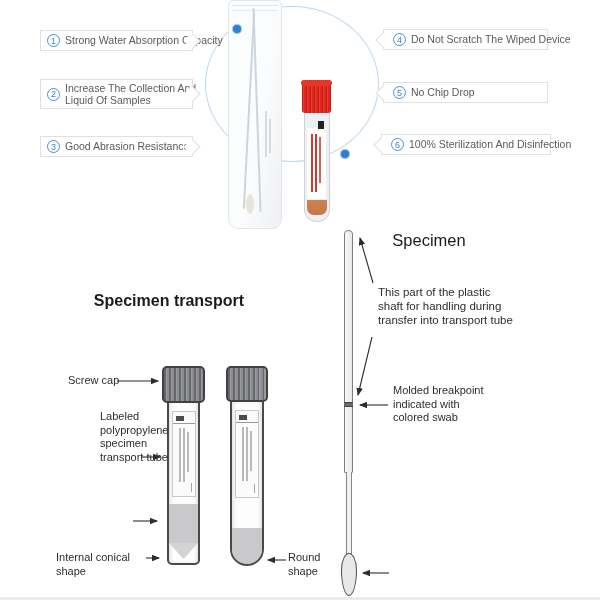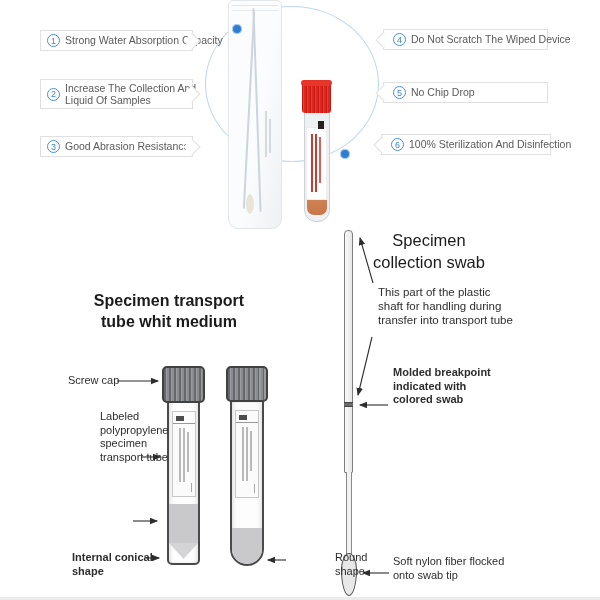--- a/index.html
+++ b/index.html
@@ -62,24 +62,24 @@
   
   .title{position:absolute;text-align:center;color:#1b1b1b;font-size:16px;line-height:21px;z-index:5;}
   .title .ln{display:block;}
   #tubeTitle{left:84px;top:290px;width:170px;font-weight:bold;}
   #swabTitle{left:366px;top:229px;width:126px;font-size:16.5px;line-height:22px;}
   .lab{position:absolute;font-size:11px;line-height:13.5px;color:#2d2d2d;z-index:5;}
   .lab .ln{display:block;white-space:nowrap;}
   #screwCapText{left:68px;top:374px;}
   #tubeLabelText{left:72px;top:410px;margin-left:28px;}
   #mediumText{left:72px;top:501px;}
-  #conicalText{left:72px;top:551px;font-weight:bold;}
-  #roundText{left:288px;top:551px;margin-left:47px;}
+  #conicalText{left:56px;top:551px;}
+  #roundText{left:288px;top:551px;}
   #shaftText{left:378px;top:285px;font-size:11.5px;line-height:14px;}
-  #breakpointText{left:393px;top:366px;font-weight:bold;}
+  #breakpointText{left:393px;top:384px;}
   #tipText{left:393px;top:555px;}
 
   
   .gcap{position:absolute;background:#8a8c8f;border:2px solid #414141;border-radius:5px;box-sizing:border-box;z-index:4;
         background-image:repeating-linear-gradient(90deg,rgba(35,35,35,.35) 0 1.5px,rgba(255,255,255,.14) 1.5px 3px,transparent 3px 5px);}
   #cap1{left:162px;top:366px;width:43px;height:37px;}
   #cap2{left:226px;top:366px;width:42px;height:36px;}
   .tbody{position:absolute;background:#fdfdfd;border:2px solid #4a4a4a;box-sizing:border-box;z-index:3;
          box-shadow:inset 3px 0 4px -2px rgba(0,0,0,.14),inset -3px 0 4px -2px rgba(0,0,0,.14);}
   #body1{left:167px;top:400px;width:33px;height:165px;border-radius:2px 2px 5px 5px;}
@@ -178,21 +178,20 @@
       <div class="rl r1"></div>
       <div class="rl r2"></div>
       <div class="rl r3"></div>
       <div class="rsq"></div>
     </div>
     <div id="redcap"></div>
   </div>
 
   <div class="title" id="tubeTitle">
     <span class="ln">Specimen transport</span>
-    <span class="ln">tube whit medium</span>
   </div>
 
   <div class="tbody" id="body1"></div>
   <div class="medium" id="medium1"></div>
   <div id="cone1"></div>
   <div class="tlabel" id="label1">
     <div class="lbox"></div>
     <div class="lline"></div>
     <div class="vt v1"></div>
     <div class="vt v2"></div>
@@ -226,35 +225,30 @@
     <span class="ln">Internal conical</span>
     <span class="ln">shape</span>
   </div>
   <div class="lab" id="roundText">
     <span class="ln">Round</span>
     <span class="ln">shape</span>
   </div>
 
   <div class="title" id="swabTitle">
     <span class="ln">Specimen</span>
-    <span class="ln">collection swab</span>
   </div>
   <div class="lab" id="shaftText">
     <span class="ln">This part of the plastic</span>
     <span class="ln">shaft for handling  during</span>
     <span class="ln">transfer into transport tube</span>
   </div>
   <div class="lab" id="breakpointText">
     <span class="ln">Molded breakpoint</span>
     <span class="ln">indicated with</span>
     <span class="ln">colored swab</span>
-  </div>
-  <div class="lab" id="tipText">
-    <span class="ln">Soft nylon fiber flocked</span>
-    <span class="ln">onto swab tip</span>
   </div>
 
   <div id="shaftThick"></div>
   <div id="breakBand"></div>
   <div id="shaftThin"></div>
   <div id="swabTip"></div>
 
   <svg id="arrows" viewBox="0 0 600 600" xmlns="http://www.w3.org/2000/svg">
     <defs>
       <marker id="ah" markerWidth="9" markerHeight="8" refX="6.5" refY="3" orient="auto">

